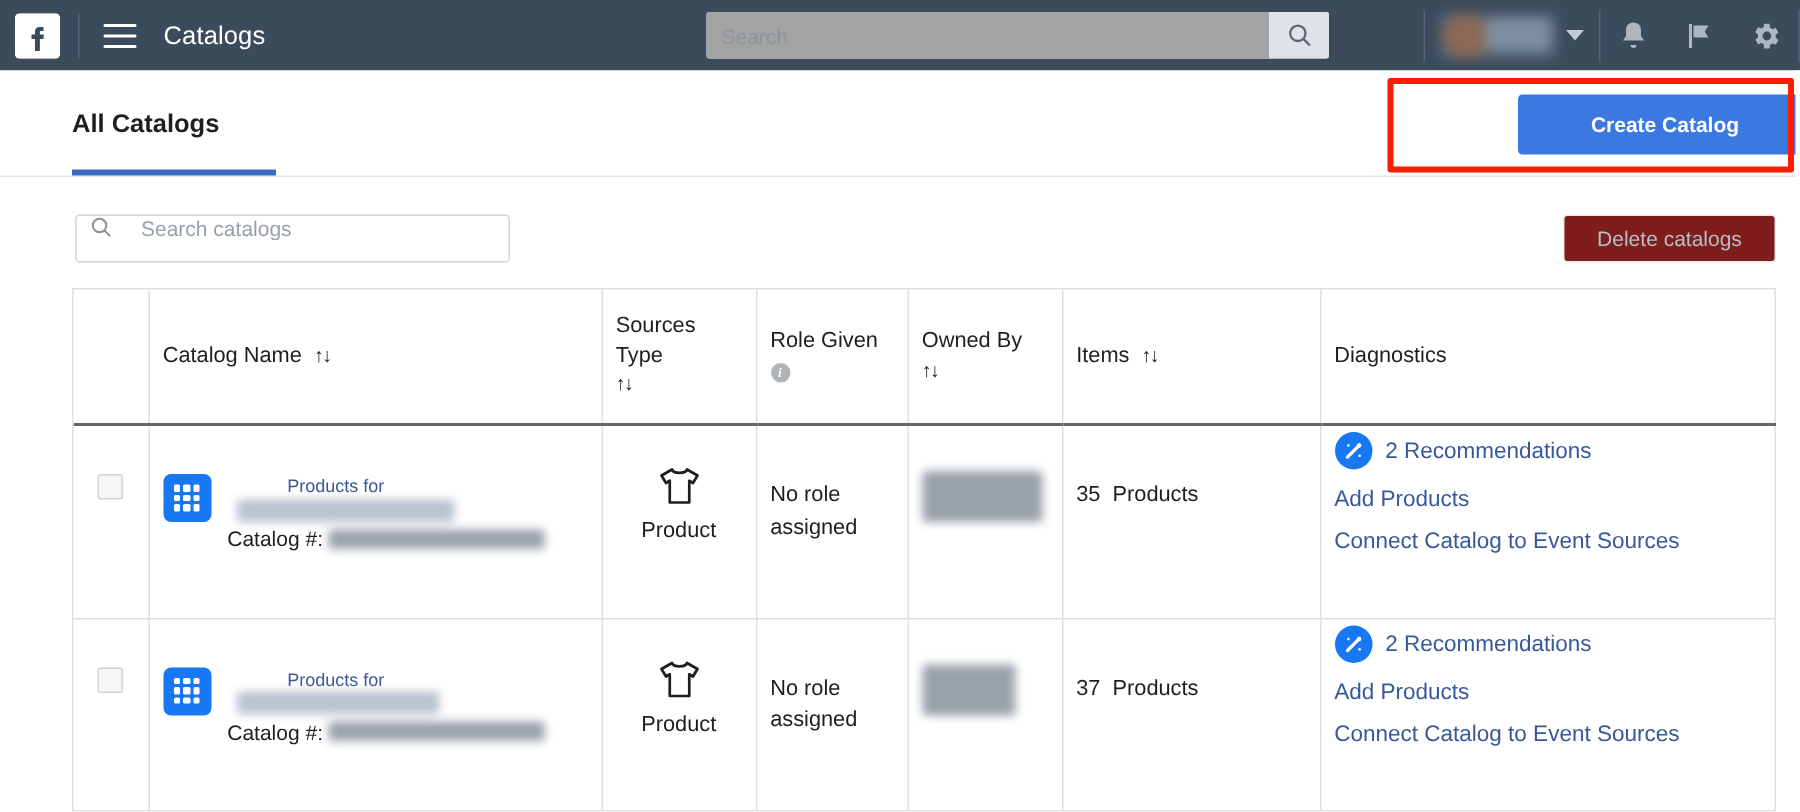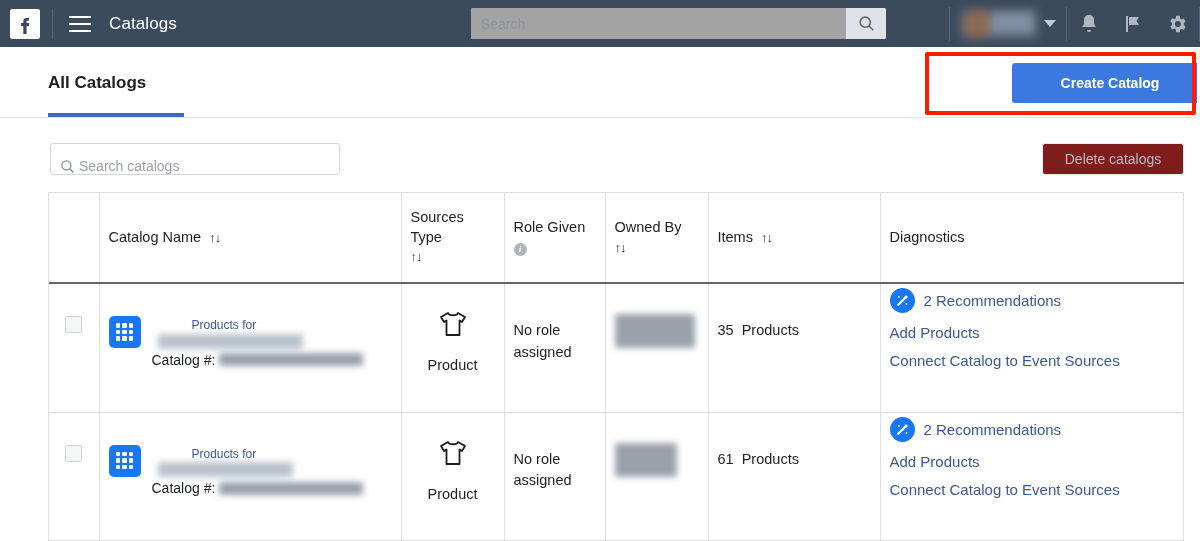--- a/index.html
+++ b/index.html
@@ -74,21 +74,21 @@
   }
   .annot-box {
     position:absolute; left:925px; top:52px; width:271px; height:63px;
     border:4px solid #ff1a00; border-radius:2px; pointer-events:none;
   }
 
   
   .cat-search {
     position:absolute; left:50px; top:143px; width:290px; height:32px;
     border:1px solid #d3d6db; border-radius:3px; background:#fff;
-    display:flex; align-items:flex-end; padding:0 9px; gap:4px;
+    display:flex; align-items:flex-start; padding:0 9px; gap:19px;
   }
   .cat-search input {
     border:none; outline:none; flex:1; font-size:14px; color:#1c1e21;
     font-family:"Liberation Sans", sans-serif;
   }
   .cat-search input::placeholder { color:#9aa0a8; }
 
   .delete-btn {
     position:absolute; right:16px; top:143px; width:142px; height:32px;
     background:#7f1d1d; border:1px solid #e7e8ea; border-radius:3px;
@@ -134,21 +134,21 @@
   .grid-icon i { background:#fff; display:block; border-radius:1px; }
   .name-link { color:#385898; font-size:12px; text-decoration:none; cursor:pointer;margin-left:40px; }
   .name-sub { font-size:14px; color:#1c1e21; margin-top:3px; display:flex; align-items:center; gap:4px;}
   .blurtext {
     display:inline-block; background:linear-gradient(#b9c2ce,#b9c2ce);
     filter: blur(3.2px); border-radius:2px; vertical-align:middle;
   }
   .blurtext.dark { background:#9aa1ab; }
 
   .typecell { text-align:center; padding-top:26px; }
-  .type-label { font-size:14.5px; margin-top:16px; }
+  .type-label { font-size:14.5px; margin-top:4px; }
   .rolecell { padding-top:36px; line-height:1.5; }
   .ownedcell { padding-top:30px; }
   .itemscell { padding-top:38px; }
 
   .diagcell { padding-top:4px; }
   .rec-row { display:flex; align-items:center; gap:9px; }
   .wand {
     width:25px; height:25px; border-radius:50%; background:#1877f2; flex:none;
     display:flex; align-items:center; justify-content:center;
   }
@@ -365,21 +365,21 @@
             <svg width="34" height="28" viewBox="0 0 34 28">
               <path d="M12 3 L5 7 L8 12 L10.5 10.5 V25 H23.5 V10.5 L26 12 L29 7 L22 3 C21 6 13 6 12 3 Z" fill="none" stroke="#1c1e21" stroke-width="1.8" stroke-linejoin="round"></path>
             </svg>
             <div class="type-label">Product</div>
           </td>
           <td class="rolecell">No role assigned</td>
           <td class="ownedcell">
             <span class="blurtext dark" style="width:62px;height:34px;"></span>
           </td>
           <td class="itemscell">
-            <span>61</span>&nbsp;
+            <span>37</span>&nbsp;
             <span>Products</span>
           </td>
           <td class="diagcell">
             <div class="rec-row">
               <span class="wand">
                 <svg width="15" height="15" viewBox="0 0 16 16">
                   <line x1="3.5" y1="12.5" x2="12" y2="4" stroke="#fff" stroke-width="2.4" stroke-linecap="round"></line>
                   <circle cx="11.8" cy="4.2" r="1.6" fill="#fff"></circle>
                   <circle cx="4.2" cy="4.2" r="0.9" fill="#fff"></circle>
                   <circle cx="12.2" cy="11.6" r="0.9" fill="#fff"></circle>

